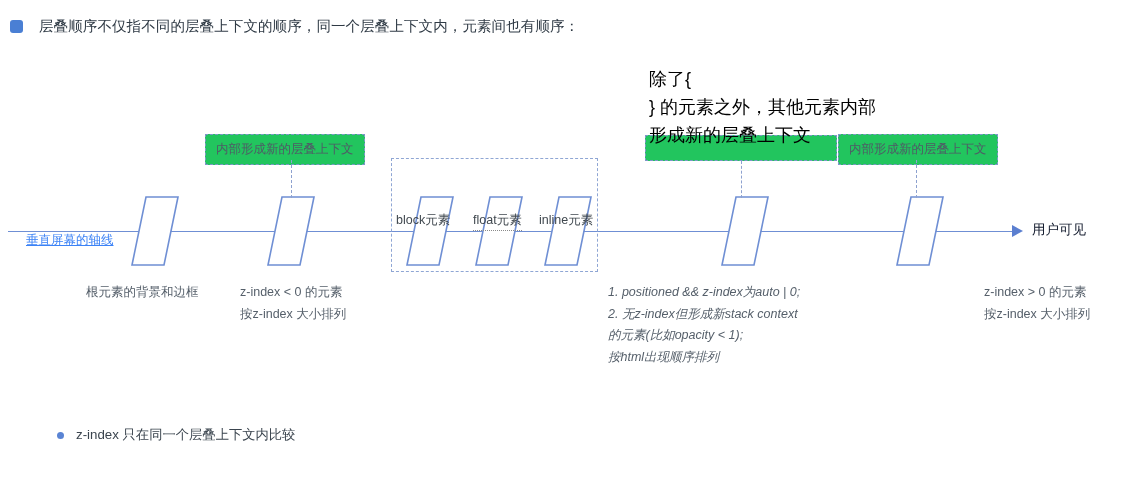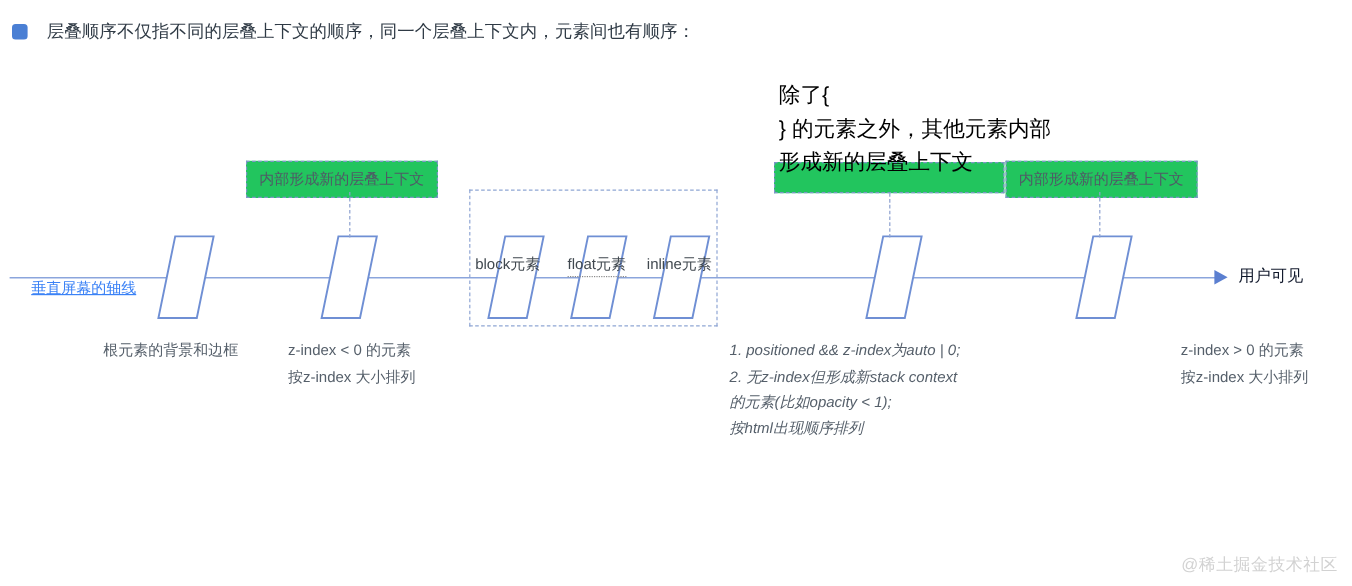--- a/index.html
+++ b/index.html
@@ -250,16 +250,19 @@
   <div class="caption" style="left:86px; top:282px;">根元素的背景和边框</div>
   <div class="caption" style="left:240px; top:282px;">z-index &lt; 0 的元素
 按z-index 大小排列</div>
   <div class="caption" style="left:608px; top:282px;font-style:italic;">1. positioned &amp;&amp; z-index为auto | 0;
 2. 无z-index但形成新stack context
 的元素(比如opacity &lt; 1);
 按html出现顺序排列</div>
   <div class="caption" style="left:940px; top:282px;margin-left:44px;">z-index &gt; 0 的元素
 按z-index 大小排列</div>
 
-
-  <div class="watermark">@稀土掘金技术社区</div>
+  <div class="bottom-item" style="left:57px; top:426px;">
+    <span class="bottom-dot"></span>
+    <span>z-index  只在同一个层叠上下文内比较</span>
+  </div>
+
 
 </div>
 
 </body></html>

